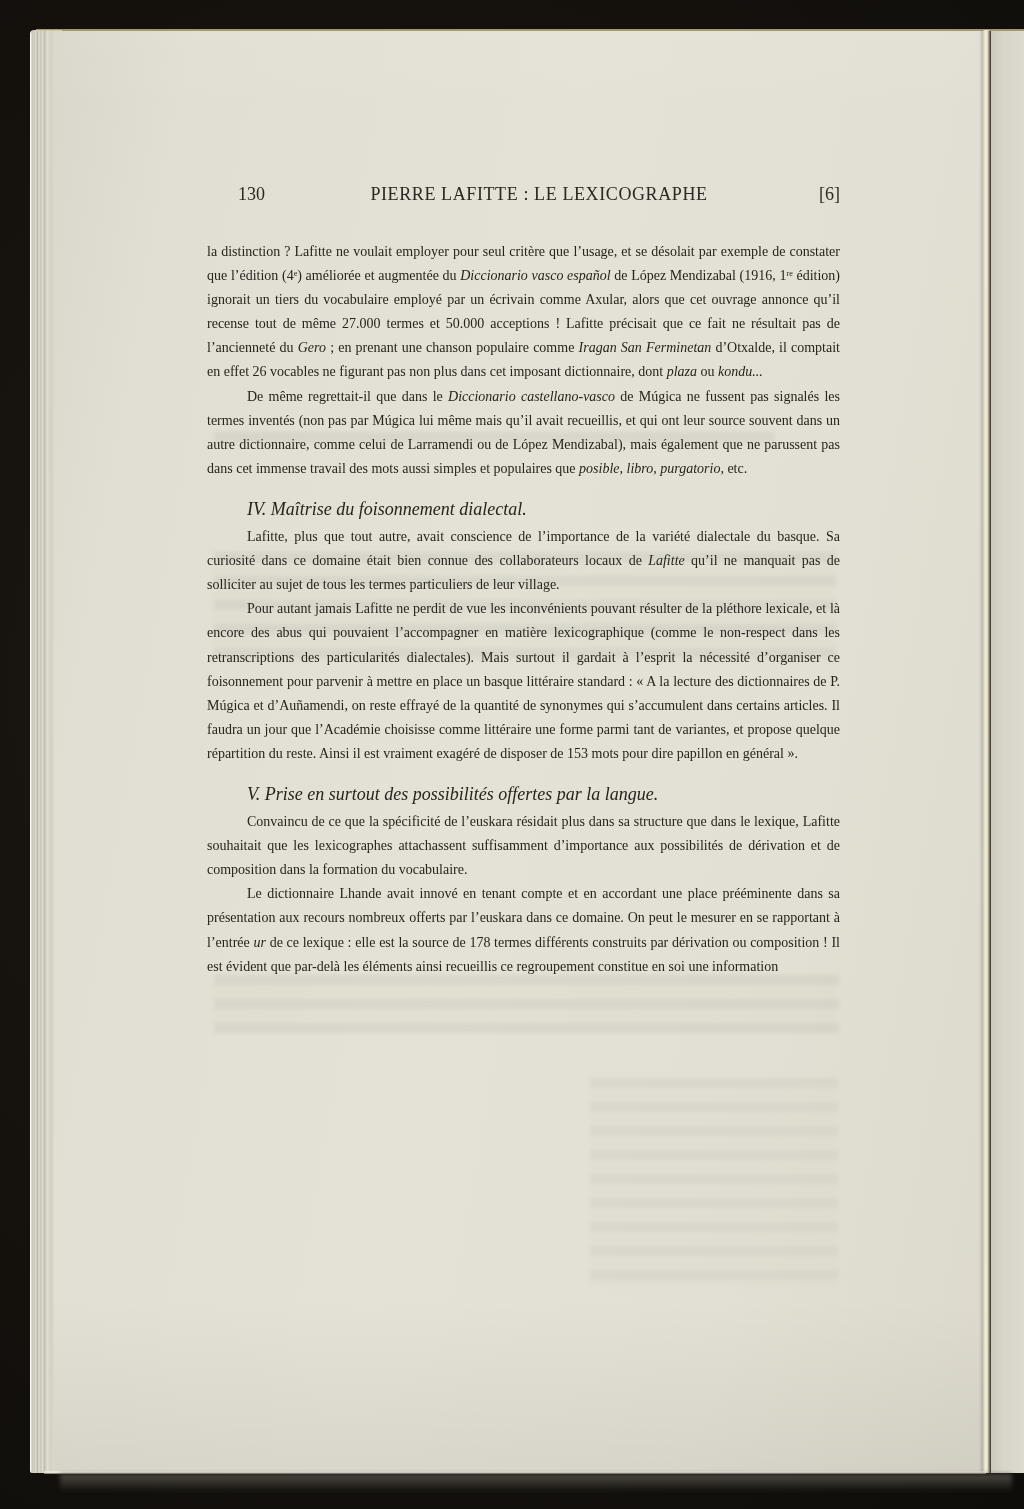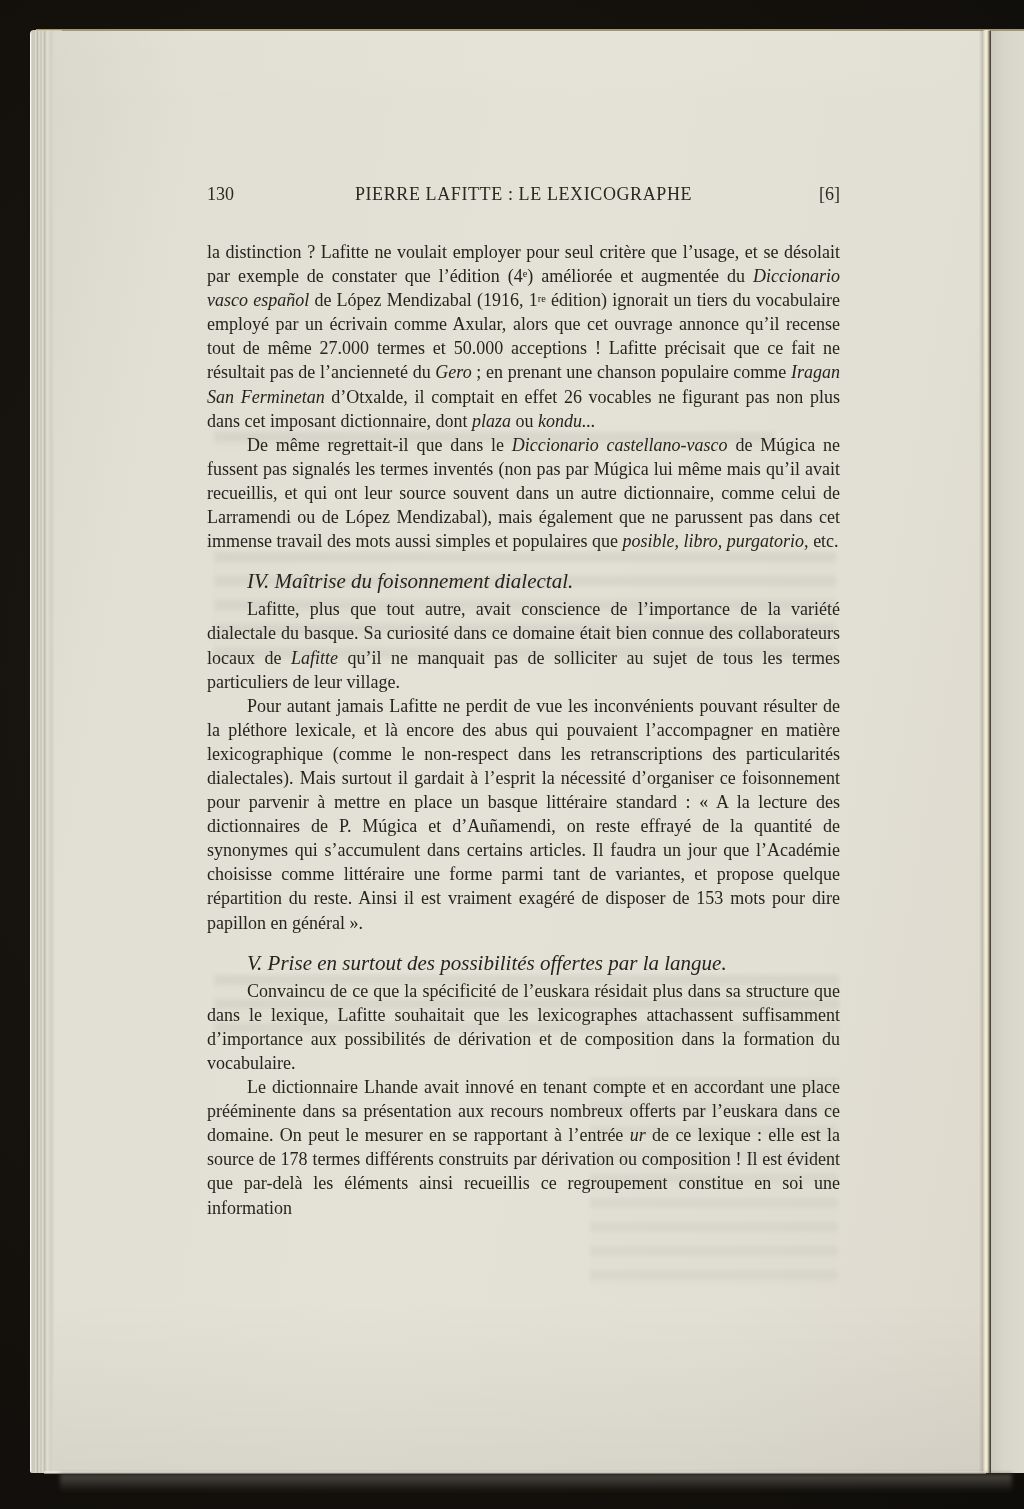--- a/index.html
+++ b/index.html
@@ -73,34 +73,34 @@
   .ghost.g3{left:590px;top:1078px;width:248px;height:210px;opacity:.8;}
   .ghost.g4{left:214px;top:432px;width:560px;height:16px;}
 
   
   .content{
     position:absolute;left:207px;top:183px;width:633px;
     color:var(--ink);
   }
   .running-head{
     display:flex;align-items:center;
-    font-size:18px;line-height:22px;color:#2a2822;
+    font-size:18px;line-height:22px;color:#2a2822;margin-left:31px;
   }
   .running-head .pagenum{width:80px;text-align:left;}
   .running-head .title{flex:1;text-align:center;letter-spacing:0.6px;}
   .running-head .folio{width:80px;text-align:right;}
   .body-text{margin-top:35px;}
   .para{
     margin:0;text-align:justify;
-    font-size:18px;line-height:24.1px;color:var(--ink);
+    font-size:14px;line-height:24.1px;color:var(--ink);
   }
   .para.indent{text-indent:40px;}
   .heading{
     margin:16px 0 4px 0;font-weight:normal;font-style:italic;
-    font-size:21px;line-height:24.1px;text-indent:40px;color:var(--ink);
+    font-size:18px;line-height:24.1px;text-indent:40px;color:var(--ink);
   }
   .para em,.heading em{font-style:italic;}
   .para strong{font-weight:normal;}
   .para sup{font-size:0.58em;line-height:0;vertical-align:baseline;position:relative;top:-0.45em;}
 </style>
 </head>
 <body>
 
 <div class="backdrop"></div>
 

